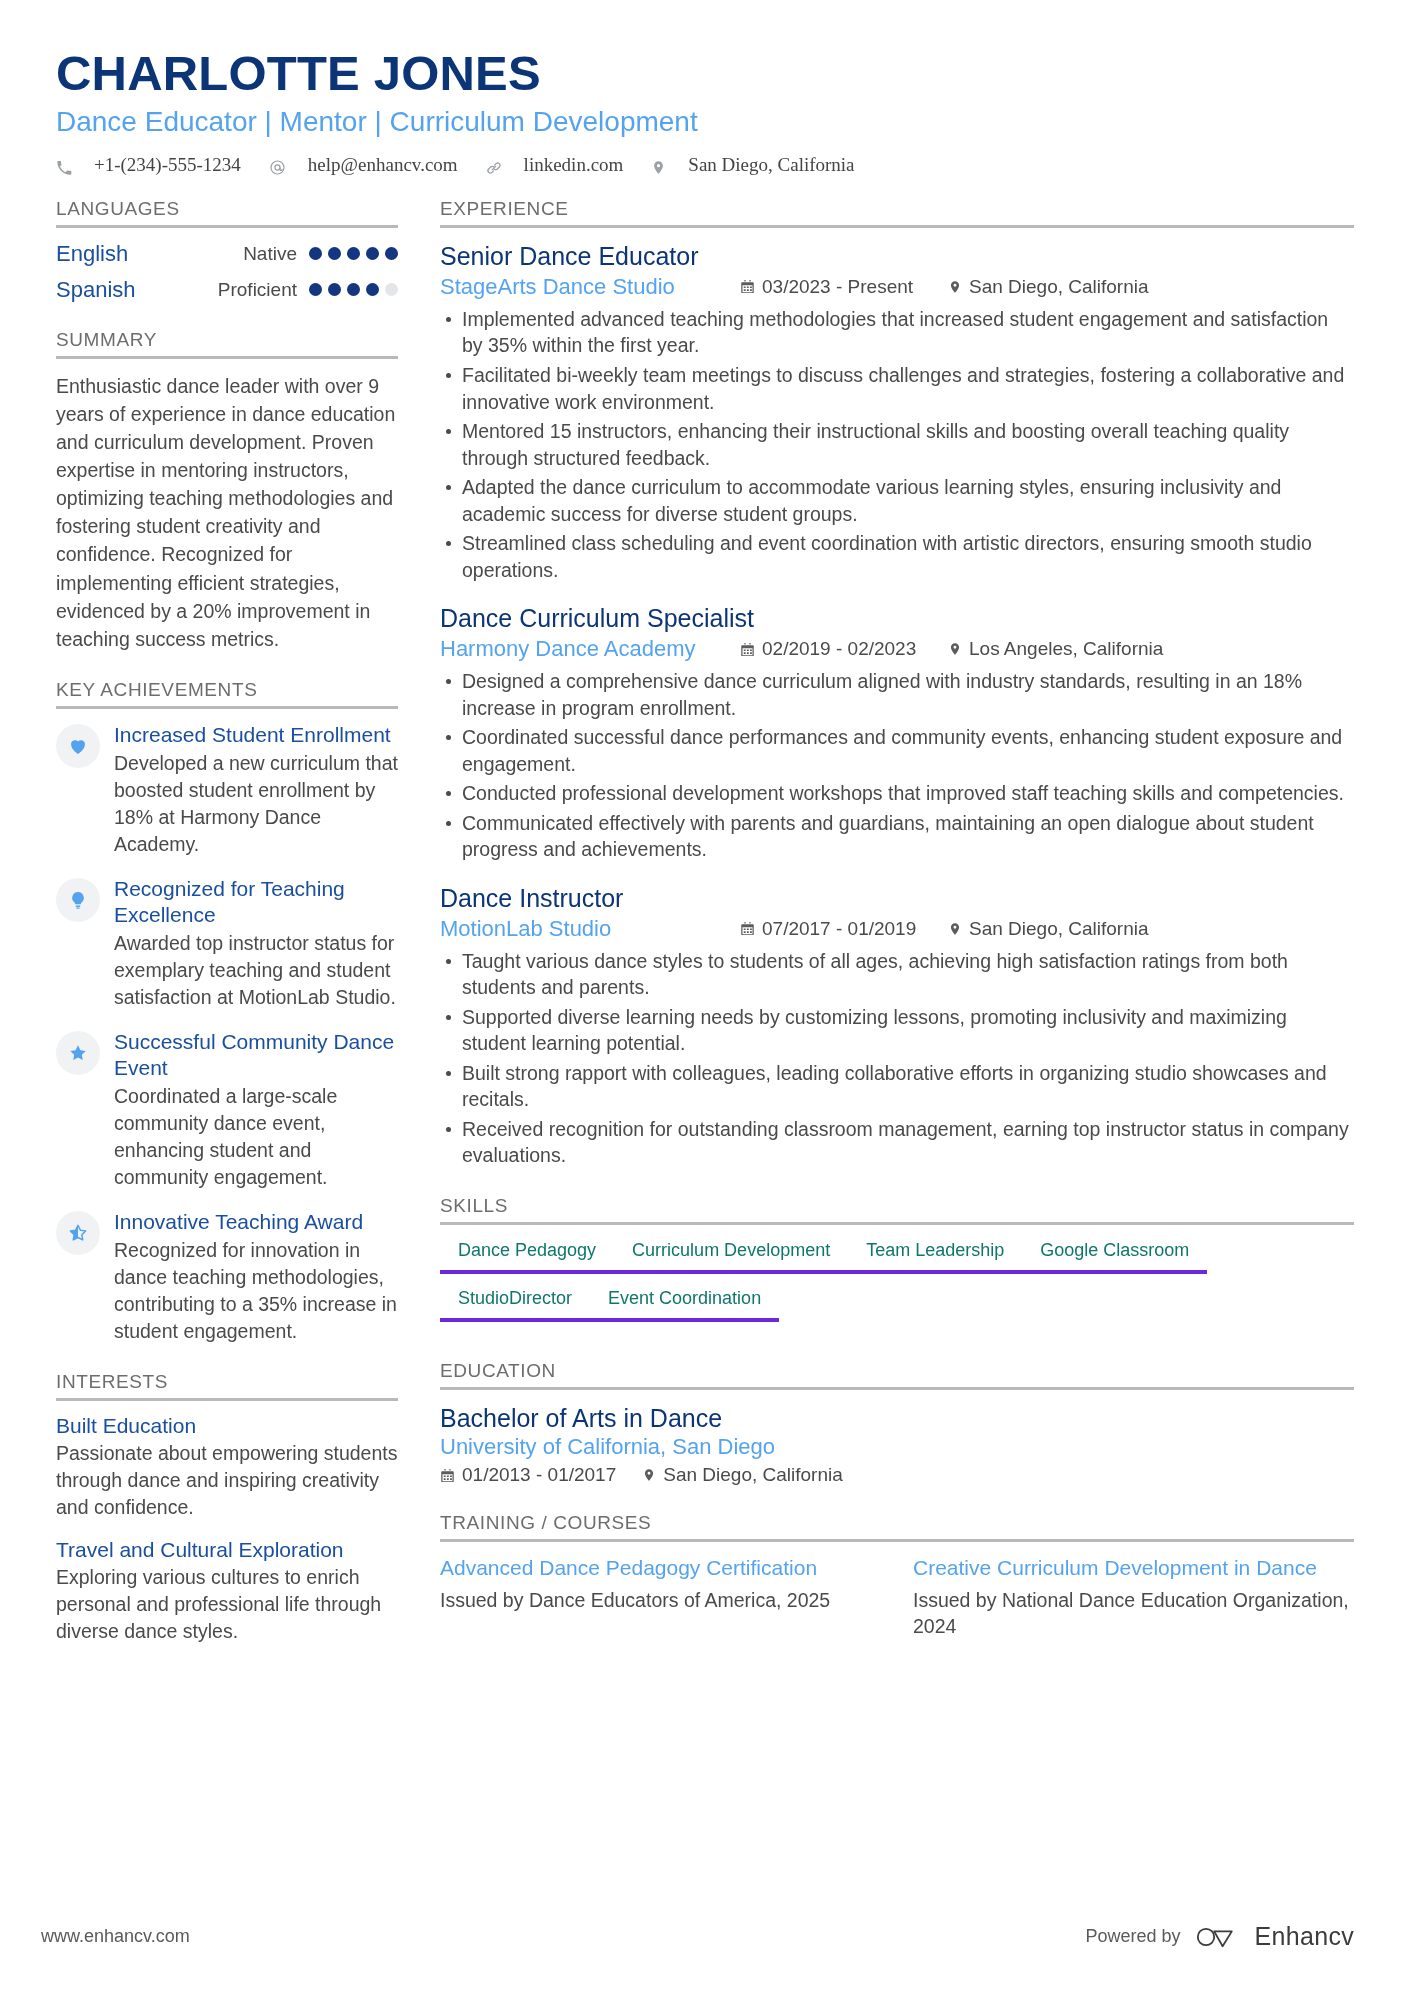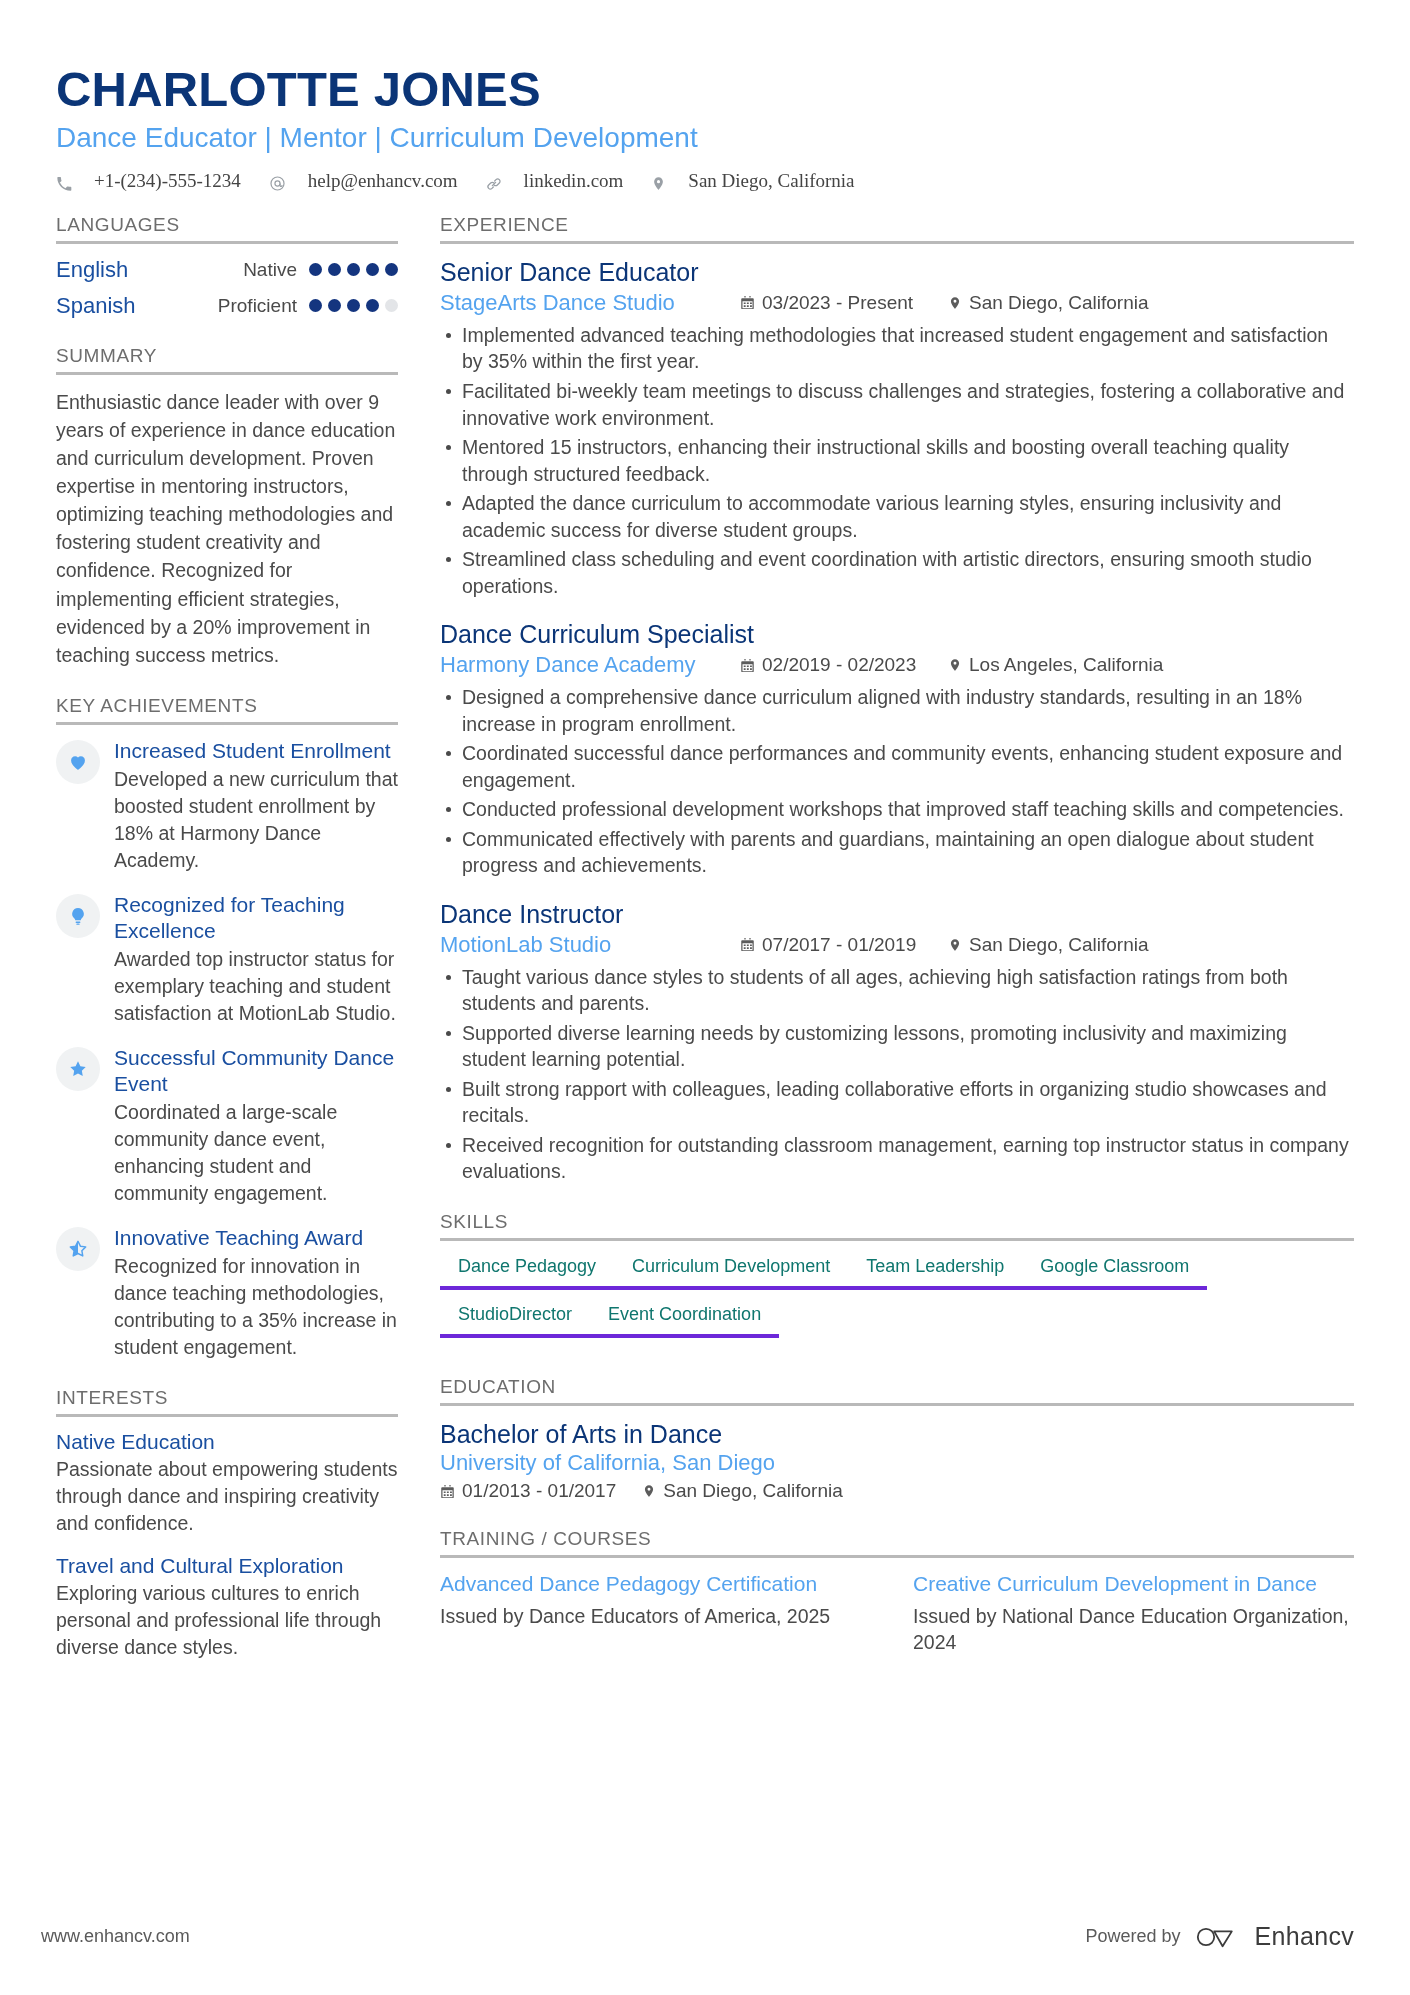--- a/index.html
+++ b/index.html
@@ -8,21 +8,21 @@
     height: 1995px;
     background: #ffffff;
     font-family: "Liberation Sans", sans-serif;
     color: #3a3a3a;
   }
   .page {
     position: relative;
     width: 1410px;
     height: 1995px;
     background: #fff;
-    padding: 64px 56px 0 56px;
+    padding: 48px 56px 0 56px;
   }
 
   
   .name {
     font-size: 49px;
     line-height: 1.06;
     font-weight: 700;
     letter-spacing: 0.2px;
     color: #0b3577;
     font-family: "Liberation Sans", sans-serif;
@@ -360,21 +360,21 @@
             <span class="ach-desc" style="display:block">Recognized for innovation in dance teaching methodologies, contributing to a 35% increase in student engagement.</span>
           </span>
         </div>
       </div>
 
       <div class="section">
         <div class="sec-title">INTERESTS</div>
         <div class="sec-rule"></div>
 
         <div class="interest">
-          <div class="interest-title">Native Education</div>
+          <div class="interest-title">Built Education</div>
           <div class="interest-desc">Passionate about empowering students through dance and inspiring creativity and confidence.</div>
         </div>
         <div class="interest">
           <div class="interest-title">Travel and Cultural Exploration</div>
           <div class="interest-desc">Exploring various cultures to enrich personal and professional life through diverse dance styles.</div>
         </div>
       </div>
 
     </div>
 

